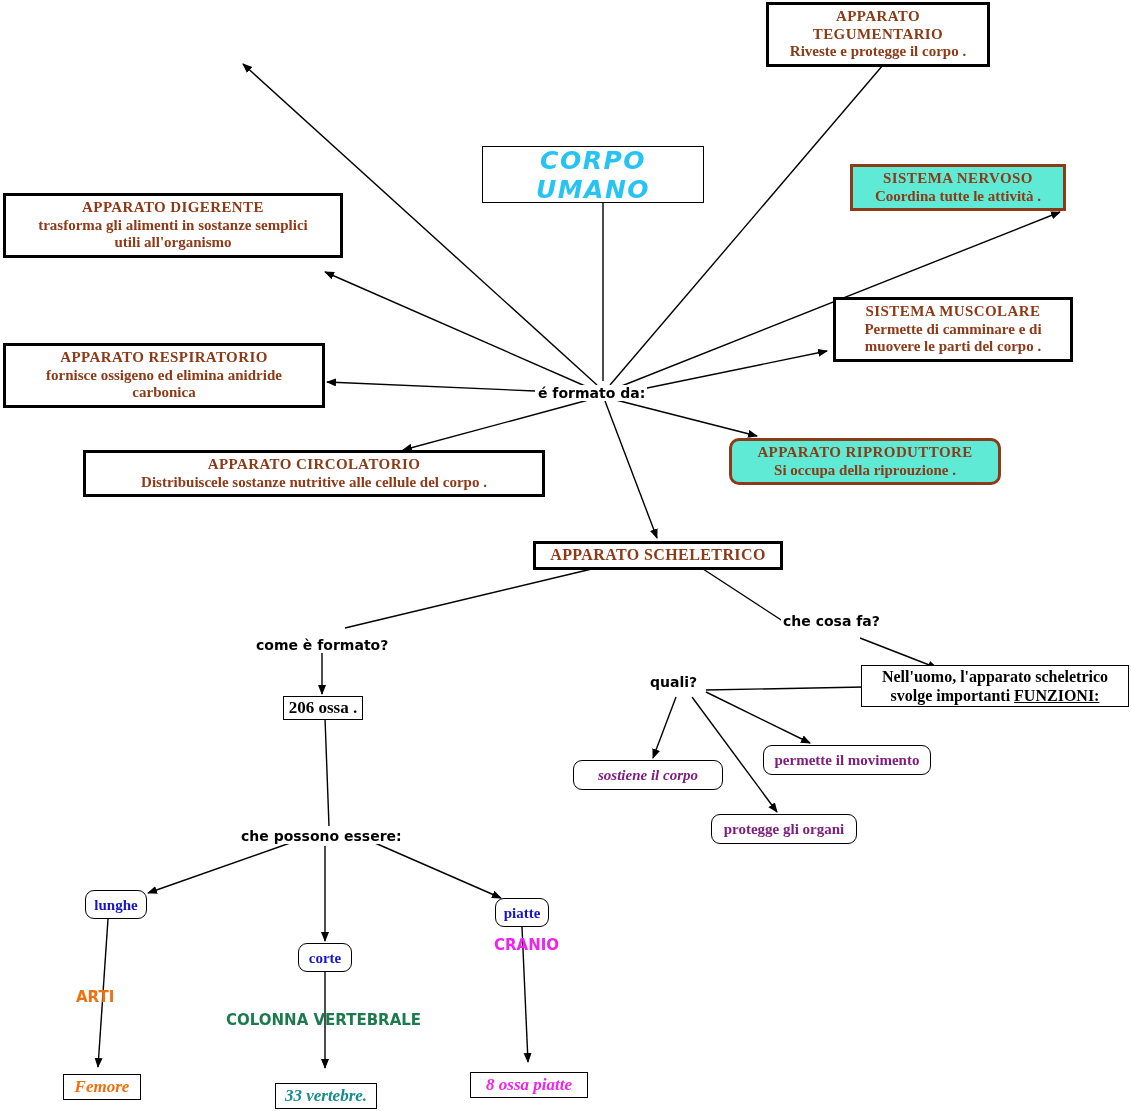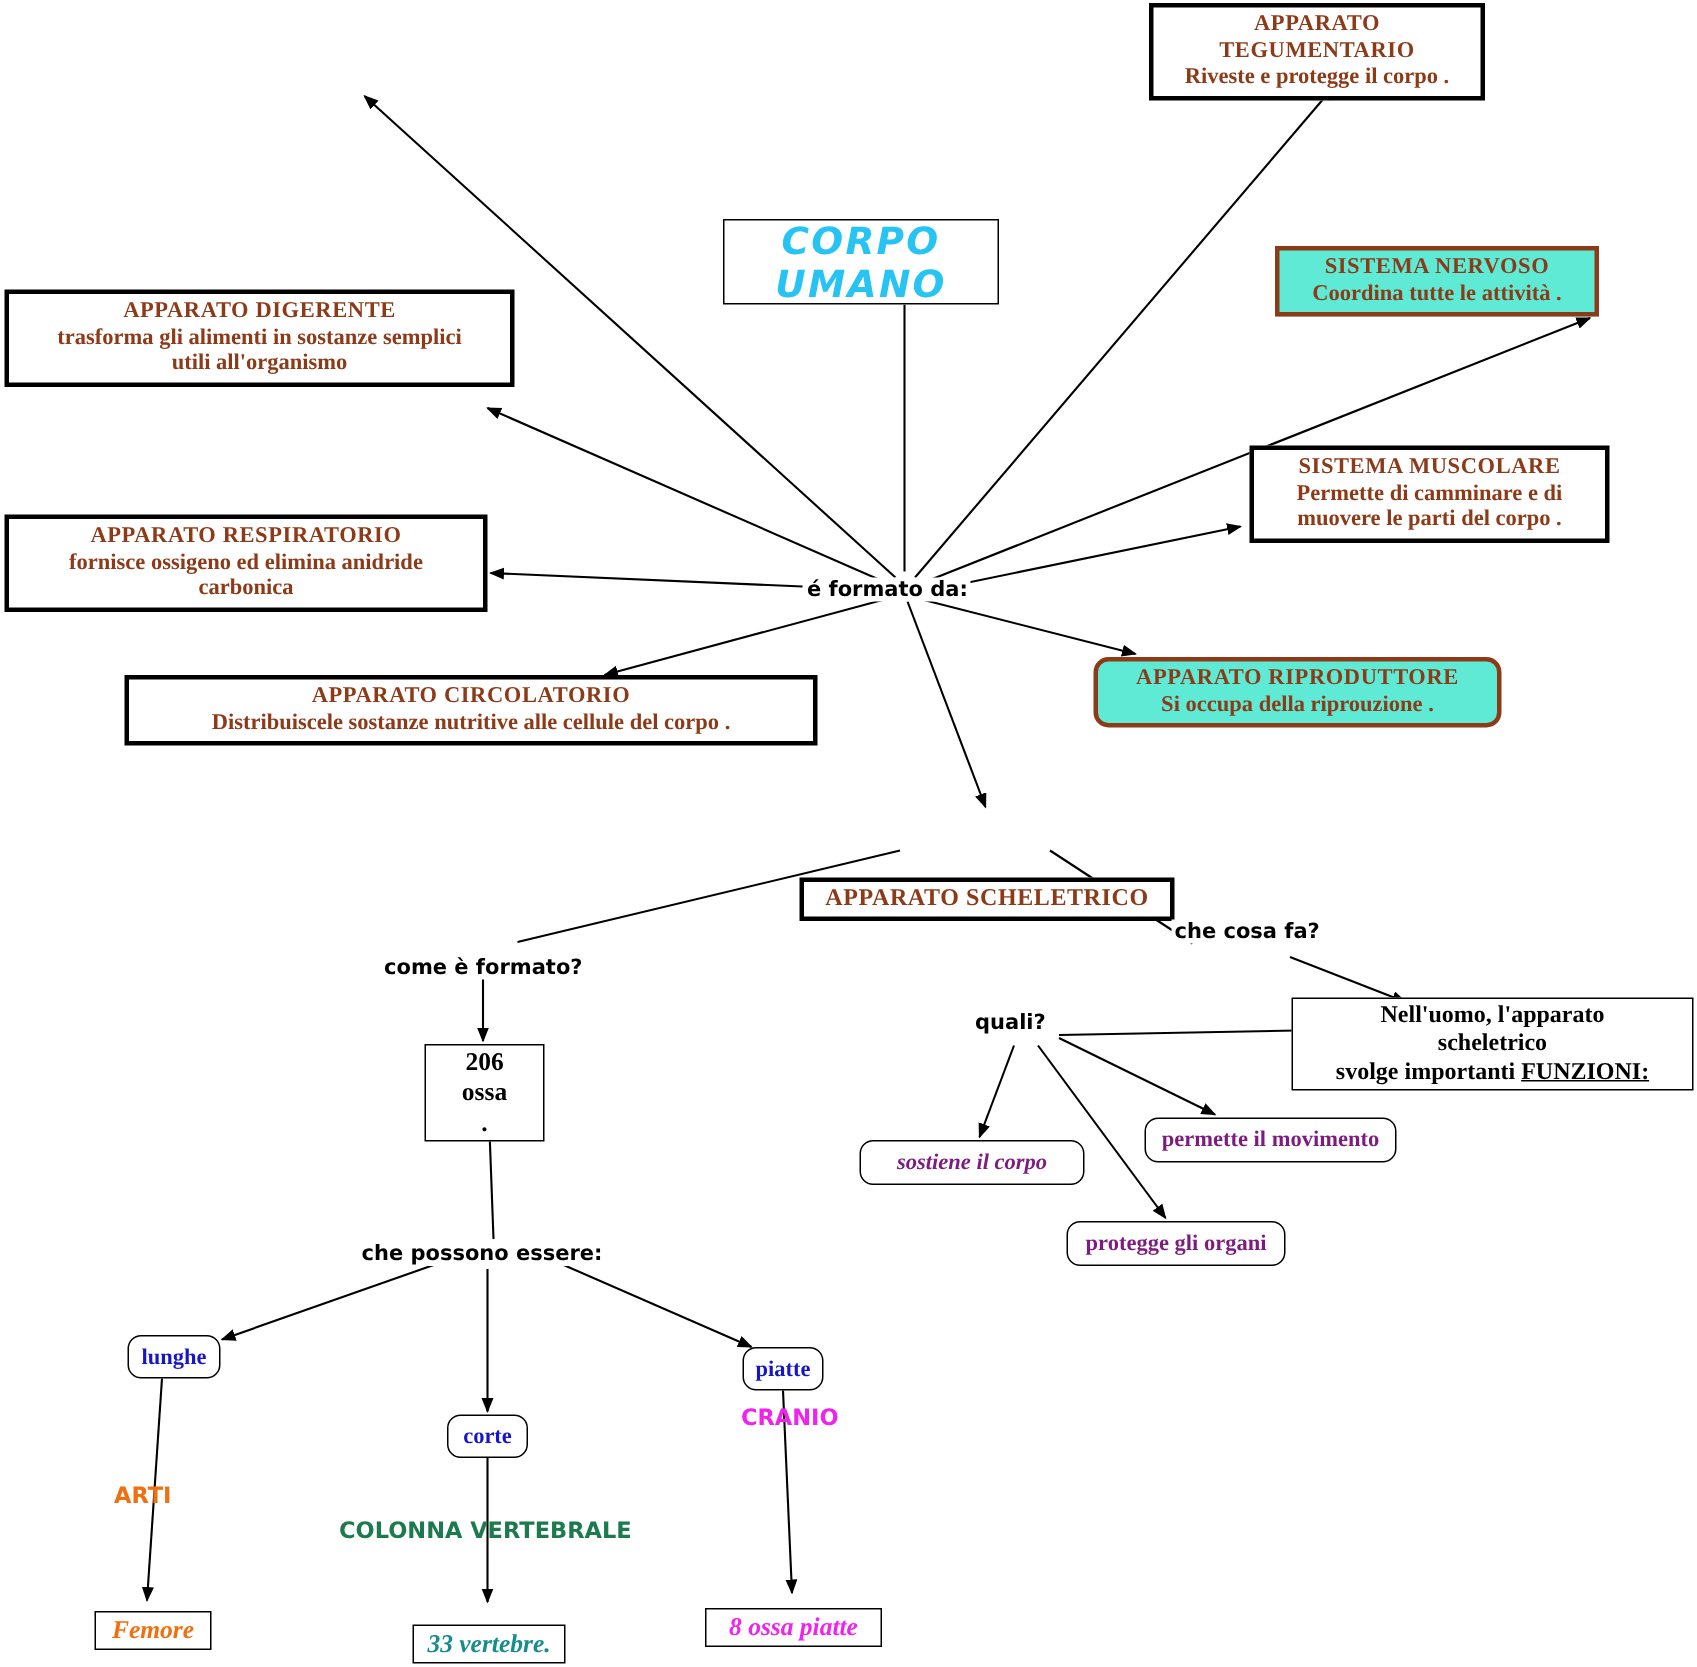--- a/index.html
+++ b/index.html
@@ -52,21 +52,21 @@
     justify-content:center;
   }
 
   
   .box-thin{
     border:1.5px solid #000000;
     background:#ffffff;
     color:#000000;
     font-weight:bold;
     line-height:1.2;
-    padding:1px 20px;
+    padding:1px 1px;
   }
 
   
   .pill{
     border:1.5px solid #000000;
     border-radius:9px;
     background:#ffffff;
     font-weight:bold;
     line-height:1.2;
     padding:3px 8px;
@@ -168,21 +168,21 @@
       <line x1="706" y1="692" x2="810" y2="743" marker-end="url(#ah)"></line>
     </g>
   </svg>
 
 
   <div class="node box-black" style="left:766px;top:2px;width:224px;font-size:15px;">
     <span class="ttl">APPARATO  TEGUMENTARIO</span>
     <span class="sub">Riveste  e  protegge  il  corpo .</span>
   </div>
 
-  <div class="node box-title" style="left:482px;top:146px;width:184px;height:57px;">
+  <div class="node box-title" style="left:482px;top:146px;width:222px;height:57px;">
     <span>CORPO UMANO</span>
   </div>
 
   <div class="node box-black" style="left:3px;top:193px;width:340px;font-size:15px;">
     <span class="ttl">APPARATO  DIGERENTE</span>
     <span class="sub">trasforma gli alimenti in sostanze semplici</span>
     <span class="sub">utili all'organismo</span>
   </div>
 
   <div class="node box-brown" style="left:850px;top:164px;width:216px;font-size:15px;">
@@ -209,21 +209,21 @@
   <div class="node box-black" style="left:83px;top:450px;width:462px;font-size:15px;">
     <span class="ttl">APPARATO  CIRCOLATORIO</span>
     <span class="sub">Distribuiscele  sostanze  nutritive  alle  cellule  del  corpo .</span>
   </div>
 
   <div class="node box-brown" style="left:729px;top:438px;width:272px;font-size:15px;border-radius:10px;">
     <span class="ttl">APPARATO RIPRODUTTORE</span>
     <span class="sub">Si  occupa  della  riprouzione .</span>
   </div>
 
-  <div class="node box-black" style="left:533px;top:541px;width:250px;font-size:16px;padding-top:2px;padding-bottom:2px;margin-top:44px;">
+  <div class="node box-black" style="left:533px;top:541px;width:250px;font-size:16px;padding-top:2px;padding-bottom:2px;">
     <span class="ttl">APPARATO SCHELETRICO</span>
   </div>
 
   <div class="node caption" style="left:254px;top:637px;">
     <span>come è formato?</span>
   </div>
 
   <div class="node caption" style="left:781px;top:613px;">
     <span>che  cosa  fa?</span>
   </div>

